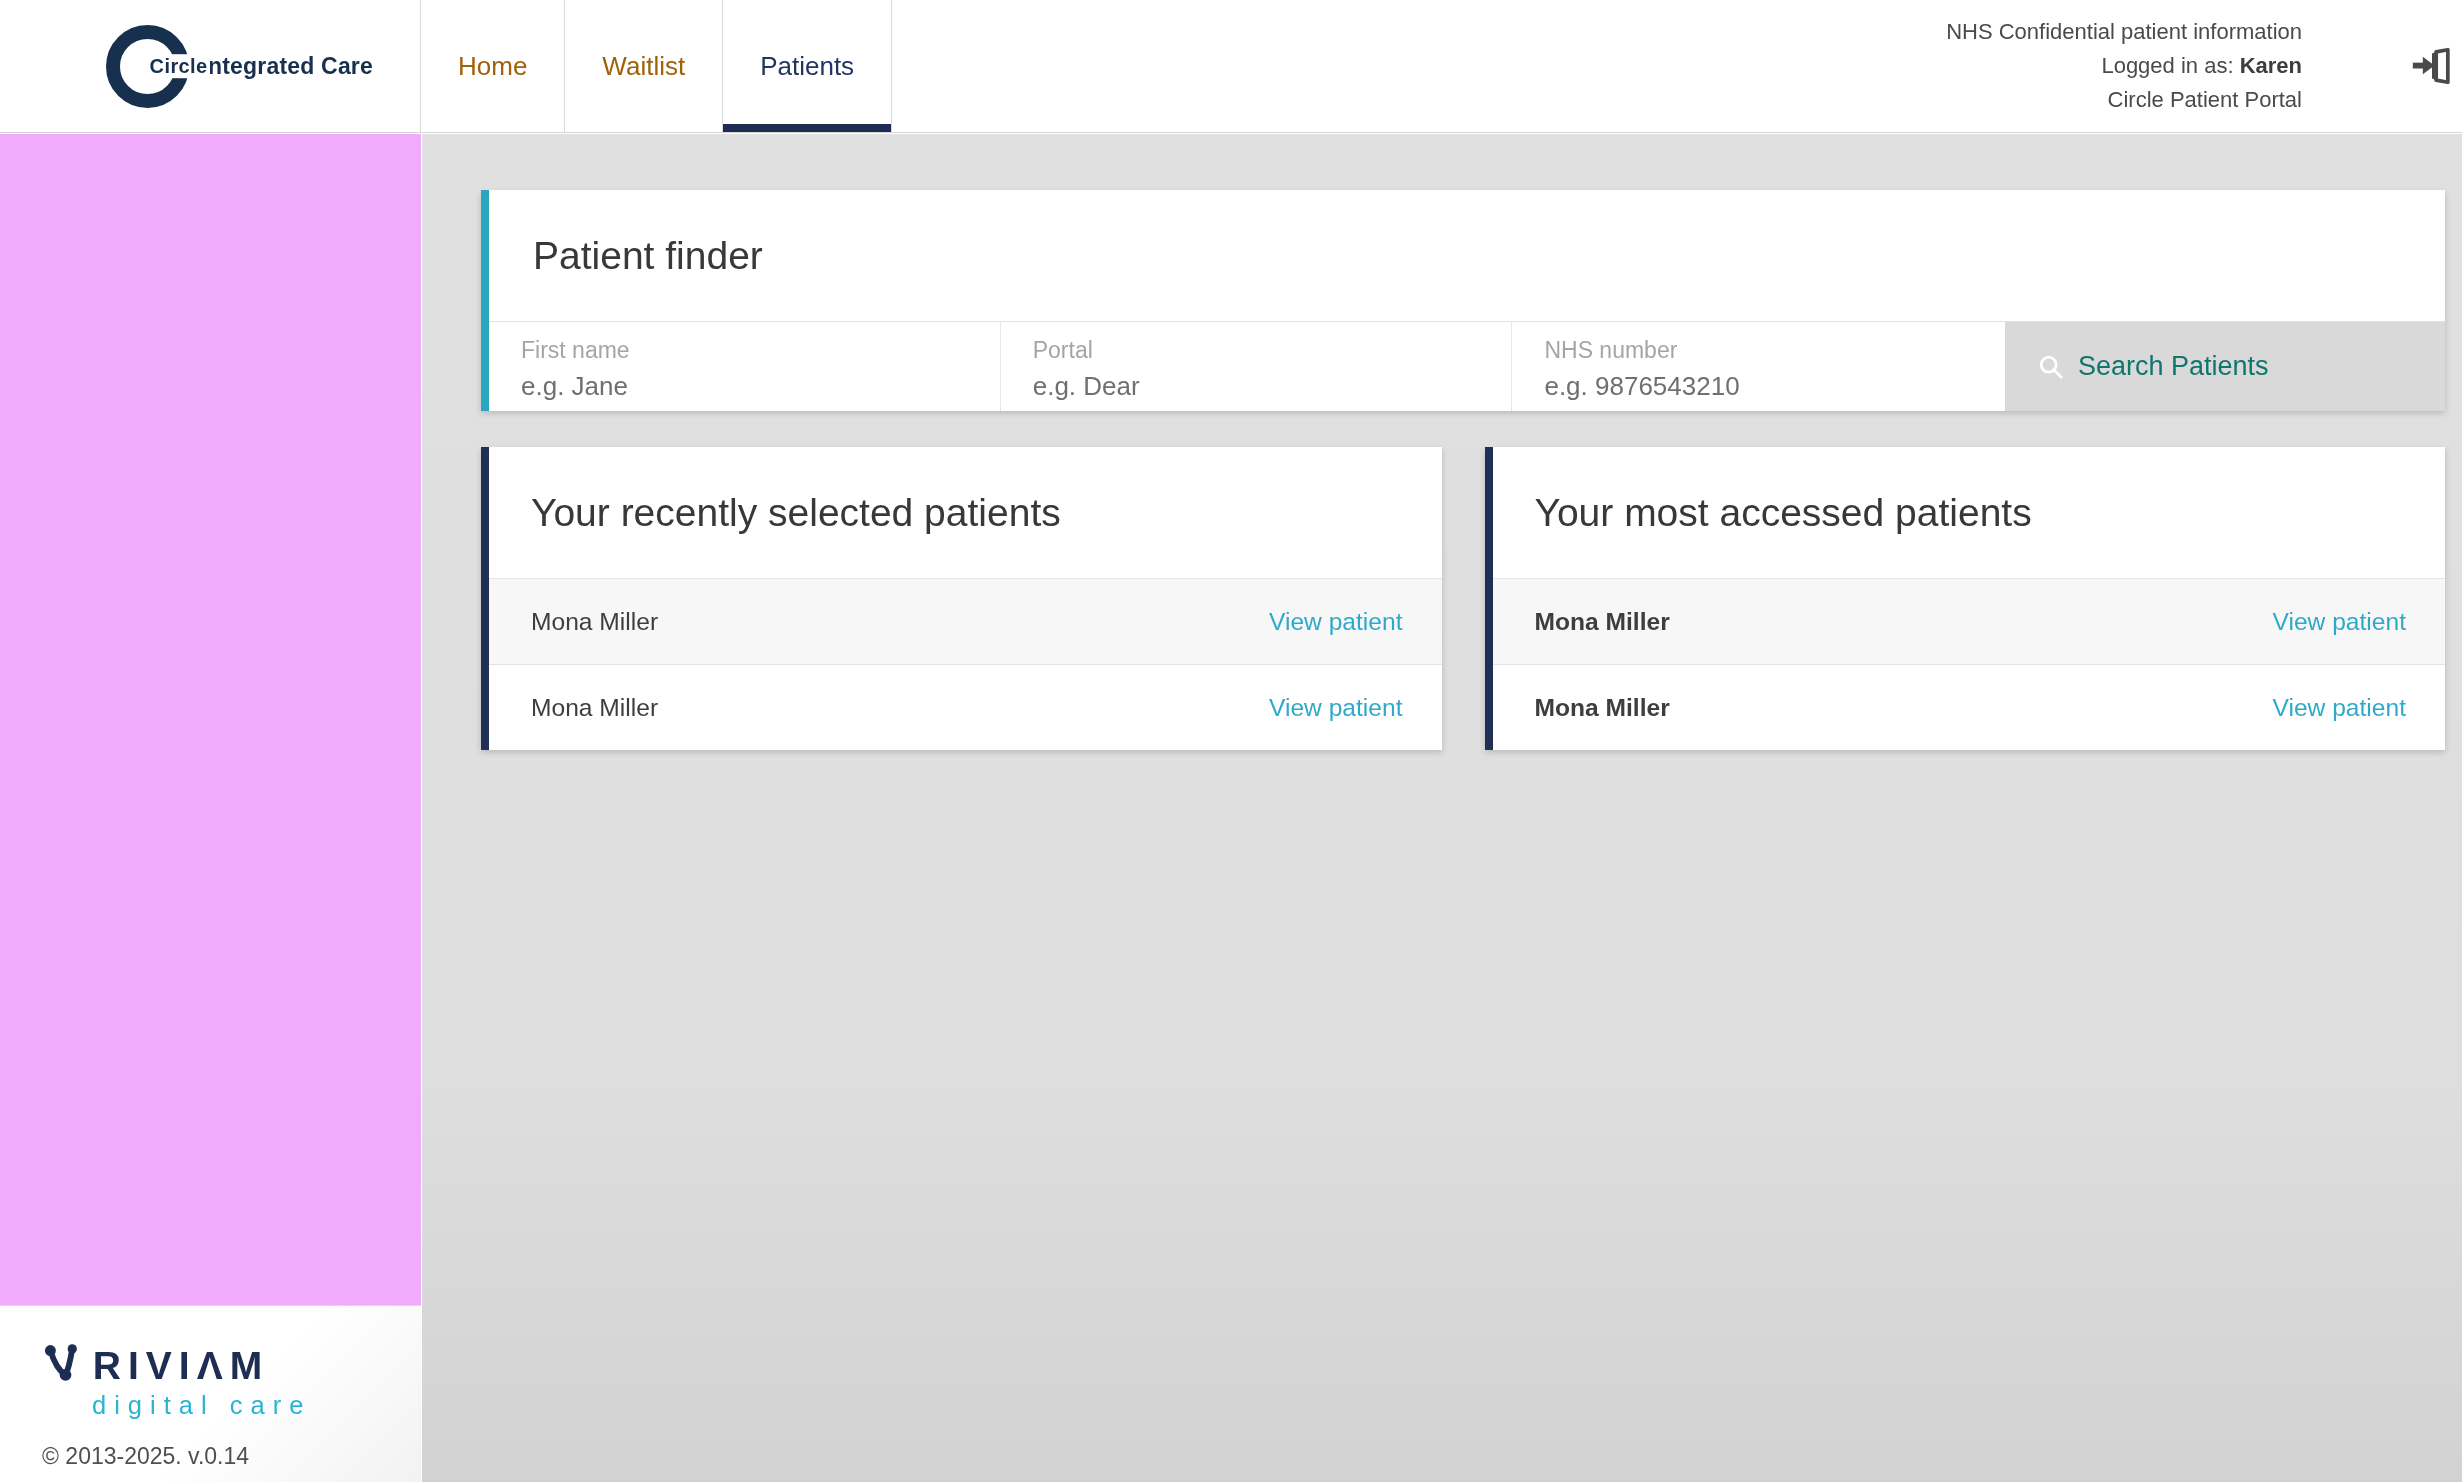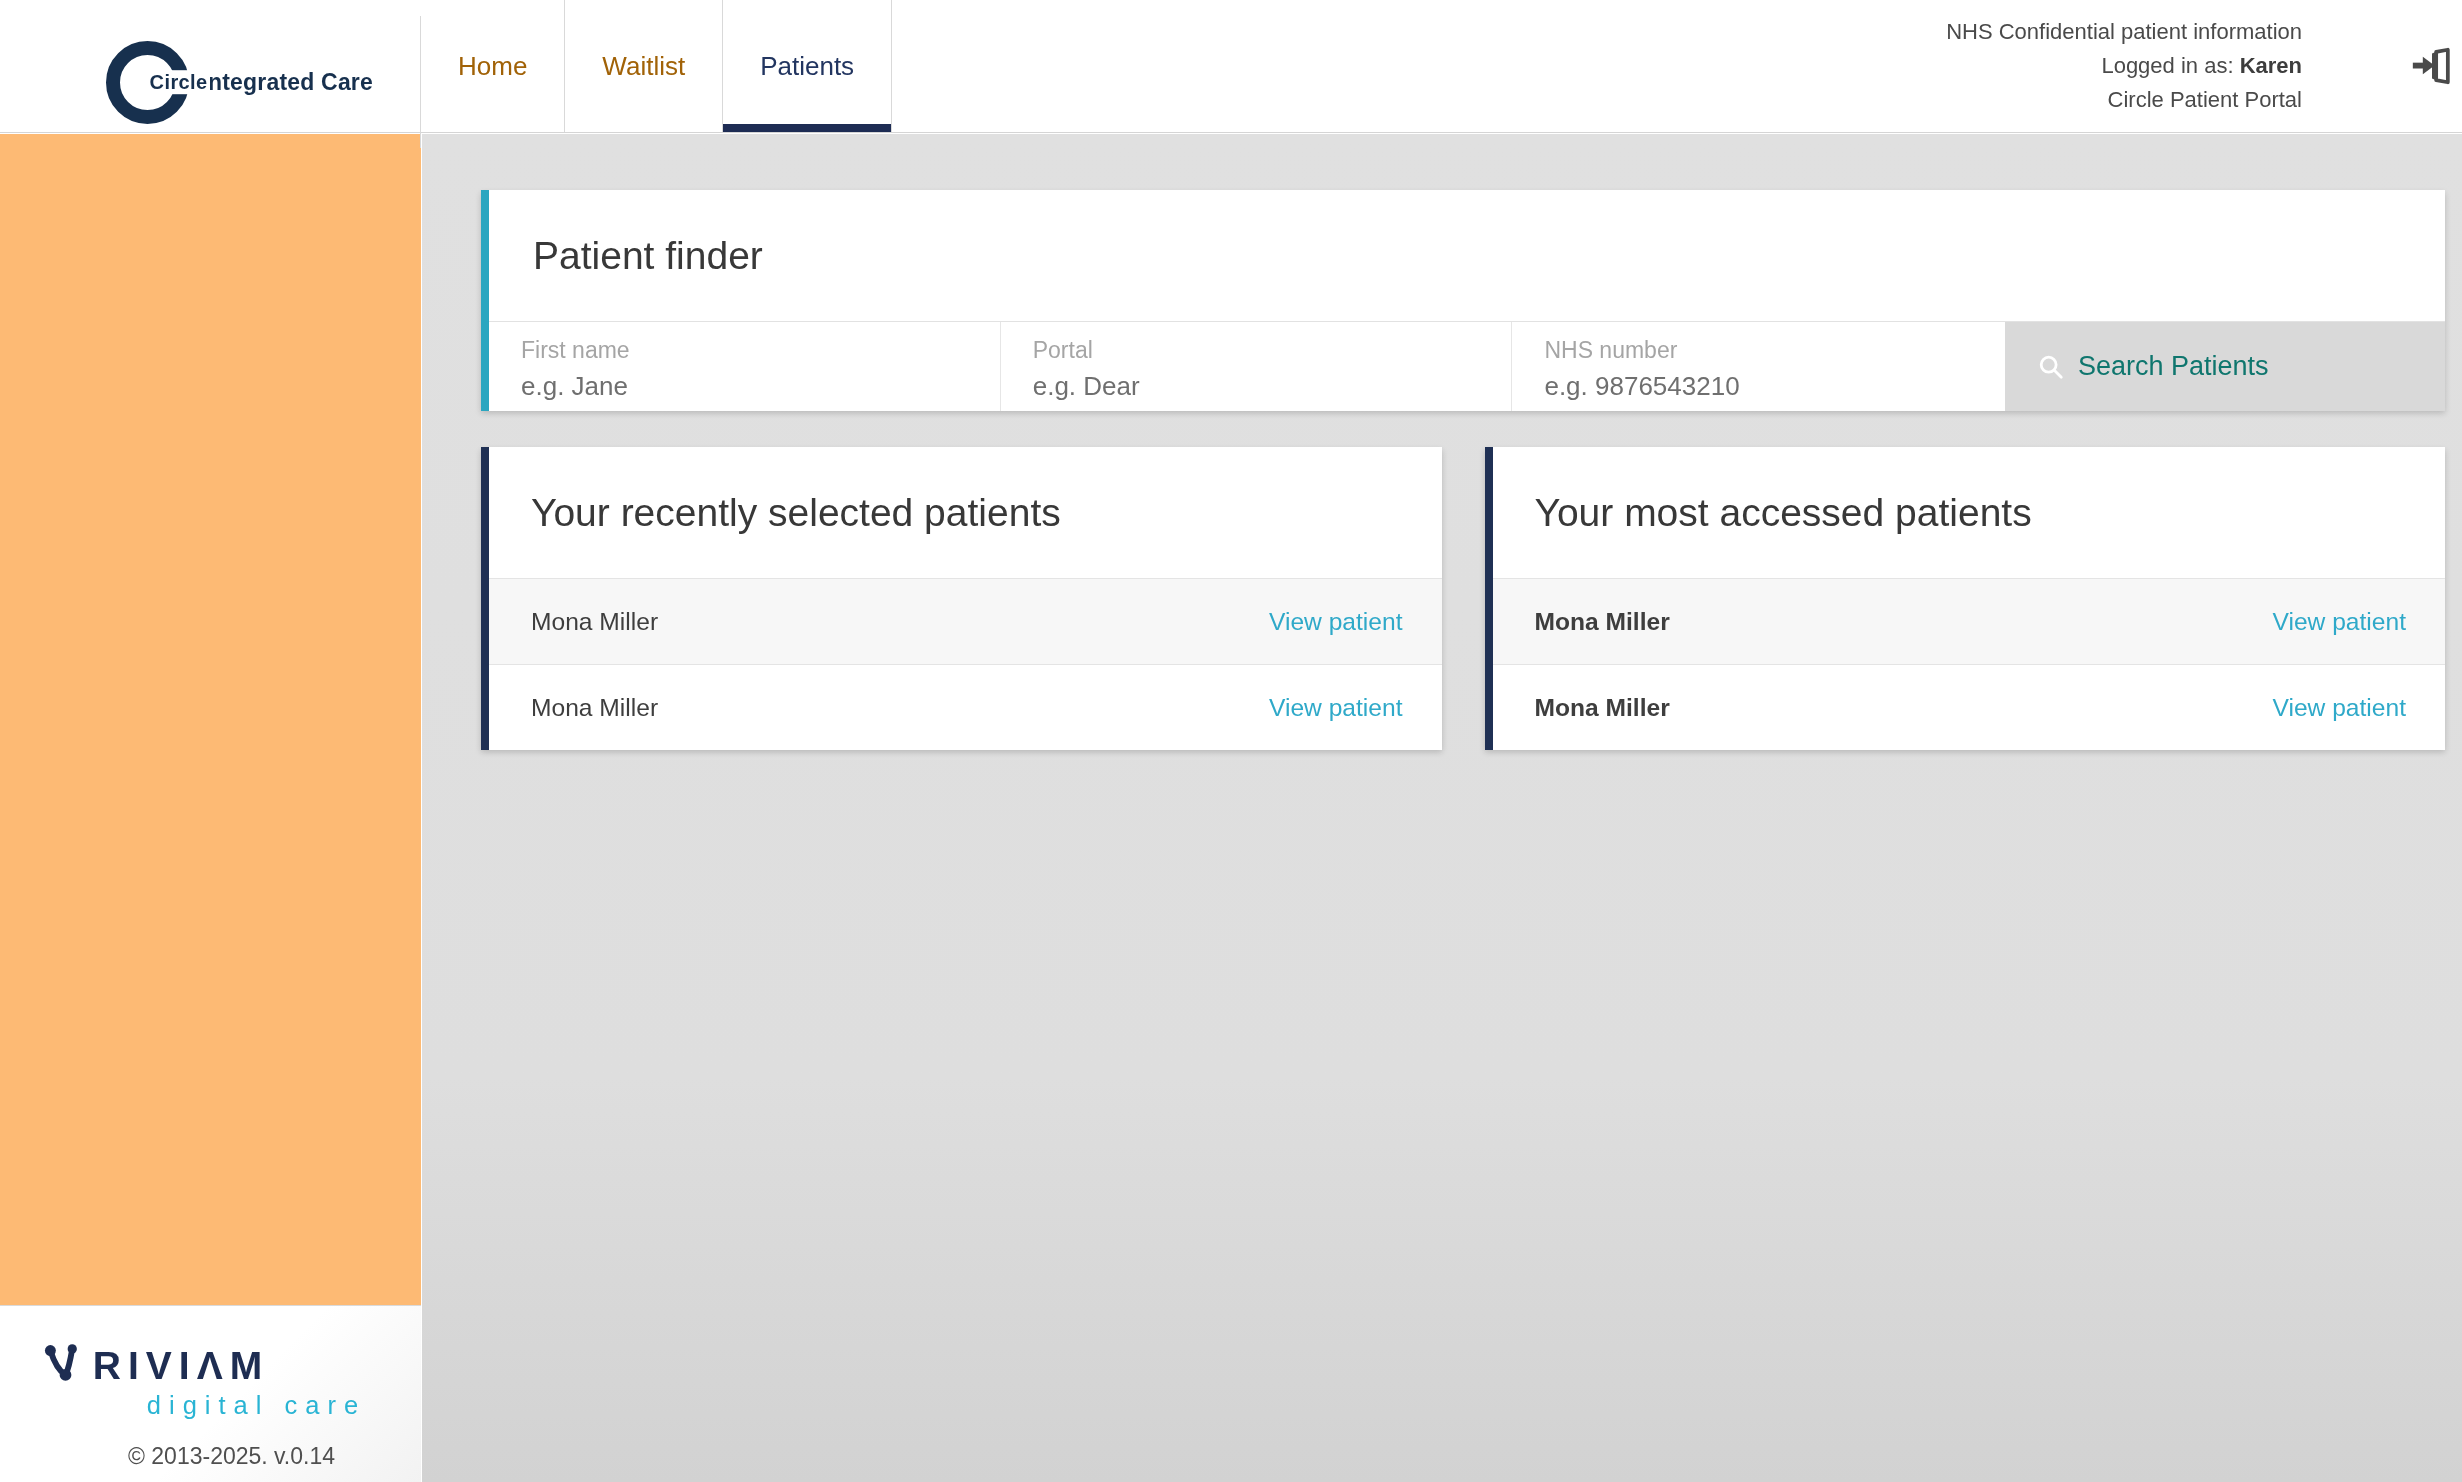--- a/index.html
+++ b/index.html
@@ -12,21 +12,21 @@
     color:#3e3e3e;
   }
 
   
   .topbar {
     position:absolute; top:0; left:0; width:2462px; height:133px;
     background:#fff; border-bottom:0.9px solid #d5d5d5; display:flex; z-index:20;
   }
   .logo-area {
     width:421px; height:100%; border-right:0.9px solid #d9d9d9;
-    display:flex; align-items:center; flex:none;margin-top:16px;
+    display:flex; align-items:center; flex:none;
   }
   .circle-ring {
     width:83px; height:83px; border-radius:50%;
     border:14px solid #17304e; margin-left:106px; position:relative; flex:none;
     box-shadow:0 0 0 1.8px #fff inset;
   }
   .circle-word {
     position:absolute; top:50%; left:27px; transform:translateY(-50%);
     background:#fff; color:#17304e; font-size:20px; font-weight:600;
     padding:1.8px 2.6px; letter-spacing:0.4px; line-height:1;
@@ -53,21 +53,21 @@
     text-align:right; font-size:22px; color:#4a4a4a; line-height:34px; white-space:nowrap;
   }
   .topbar-meta .user { font-weight:700; color:#3d3d3d; }
   .logout-btn {
     position:absolute; right:10.5px; top:50%; transform:translateY(-50%);
     width:40px; height:40px; cursor:pointer; background:none; border:none; padding:0;
   }
 
   
   .sidebar {
-    position:absolute; top:134px; left:0; width:421px; bottom:0; background:#fdba74;text-align:center;
+    position:absolute; top:134px; left:0; width:421px; bottom:0; background:#f0abfc;
   }
   .sidebar-footer {
     position:absolute; left:0; right:0; bottom:0; height:177px;
     border-top:0.9px solid #dadada; padding:40px 0 0 42px;
     background:linear-gradient(135deg,#ffffff 55%,#f2f2f2 100%);
   }
   .riviam-row { display:flex; align-items:center; }
   .riviam-glyph { width:42px; height:42px; flex:none; margin-top:-3.5px; }
   .riviam-word {
     margin-left:8.8px; color:#1e2d52; font-size:39px; font-weight:600;

